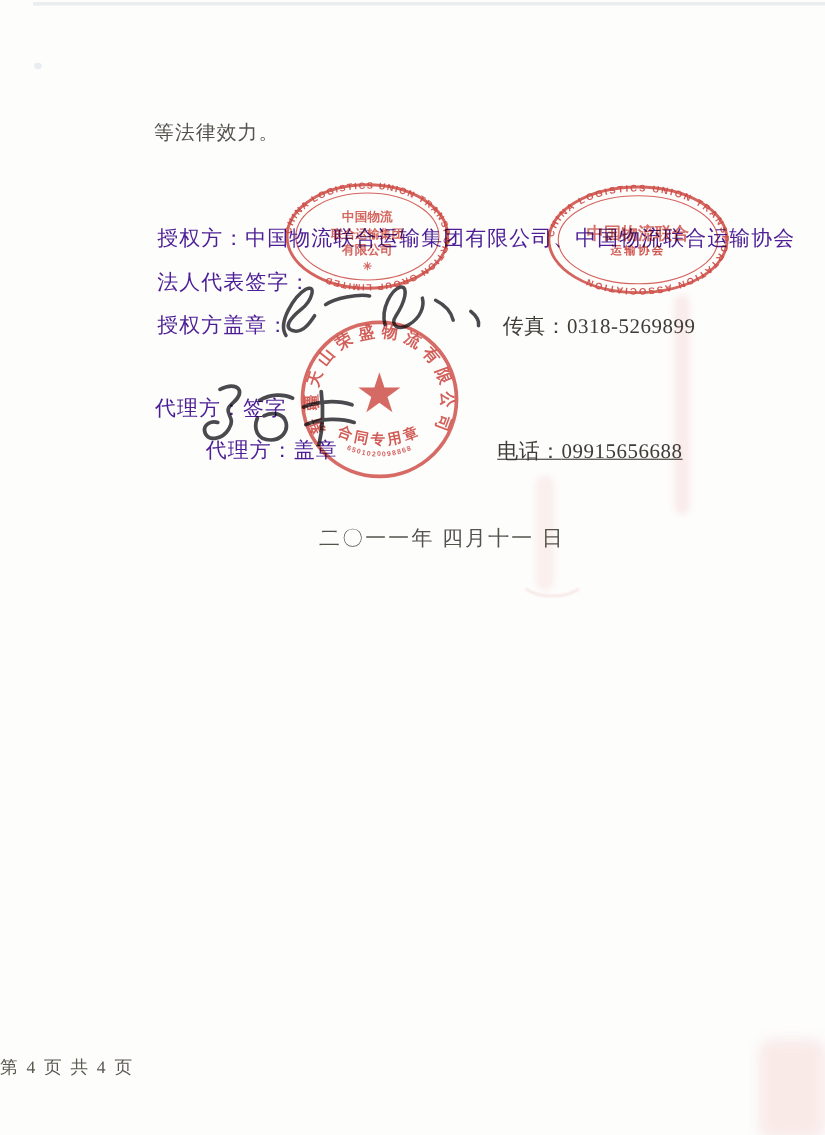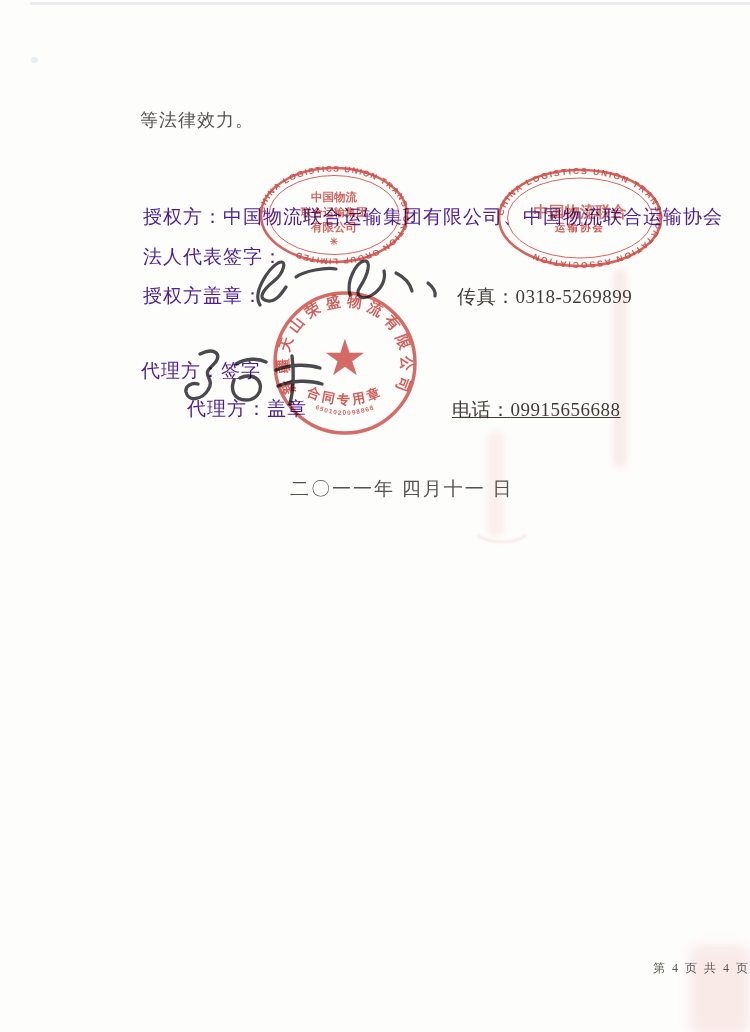--- a/index.html
+++ b/index.html
@@ -8,21 +8,21 @@
     background:#fdfdfc;
     font-family:"Liberation Serif","DejaVu Serif",serif;
     color:#45423c;
   }
   .page{position:absolute;inset:0;}
   .abs{position:absolute;}
   .row{font-size:19px;letter-spacing:1px;white-space:nowrap;color:#4c1d95;}
   .right-col{font-size:19px;letter-spacing:.5px;white-space:nowrap;color:#3f3c36;}
   .intro{font-size:18px;letter-spacing:1px;color:#55524c;margin-top:20px;}
   .date-line{font-size:19px;letter-spacing:2px;color:#55524c;}
-  .footer{font-size:12px;letter-spacing:2px;color:#5a574f;text-align:right;width:100%;}
+  .footer{font-size:16px;letter-spacing:2px;color:#5a574f;text-align:left;width:100%;}
   .stamp{mix-blend-mode:multiply;}
   .sig{mix-blend-mode:multiply;}
   .scan-top-edge{left:30px;top:2px;width:720px;height:3px;background:#e3e9ea;opacity:.8;}
   .scan-dot{left:31px;top:57px;width:7px;height:6px;background:#dfe6e9;border-radius:50%;opacity:.7;}
   .pink-streak-1{left:613px;top:268px;width:14px;height:200px;background:rgba(235,170,165,.20);filter:blur(3px);border-radius:8px;}
   .pink-streak-2{left:487px;top:432px;width:17px;height:105px;background:rgba(236,178,172,.18);filter:blur(3px);border-radius:8px;}
   .pink-blotch-br{left:690px;top:945px;width:60px;height:90px;background:rgba(243,210,208,.45);filter:blur(6px);border-radius:12px;}
   .pink-curve{left:470px;top:505px;width:60px;height:34px;border:2px solid rgba(238,190,186,.35);border-radius:50%;border-color:transparent transparent rgba(238,190,186,.4) transparent;filter:blur(1px);}
 </style>
 </head>

